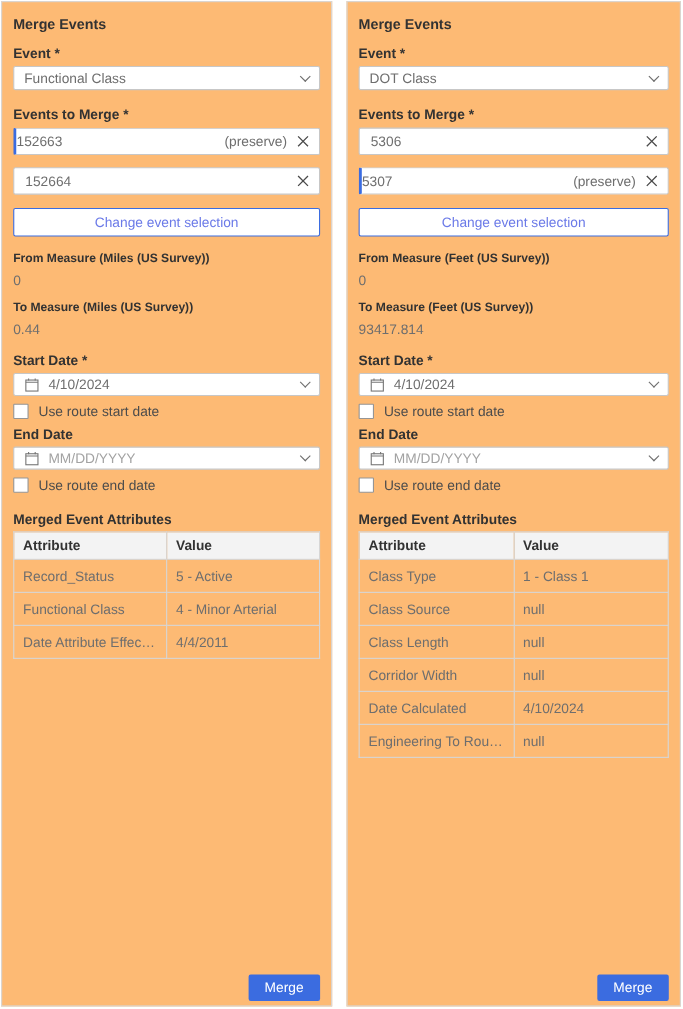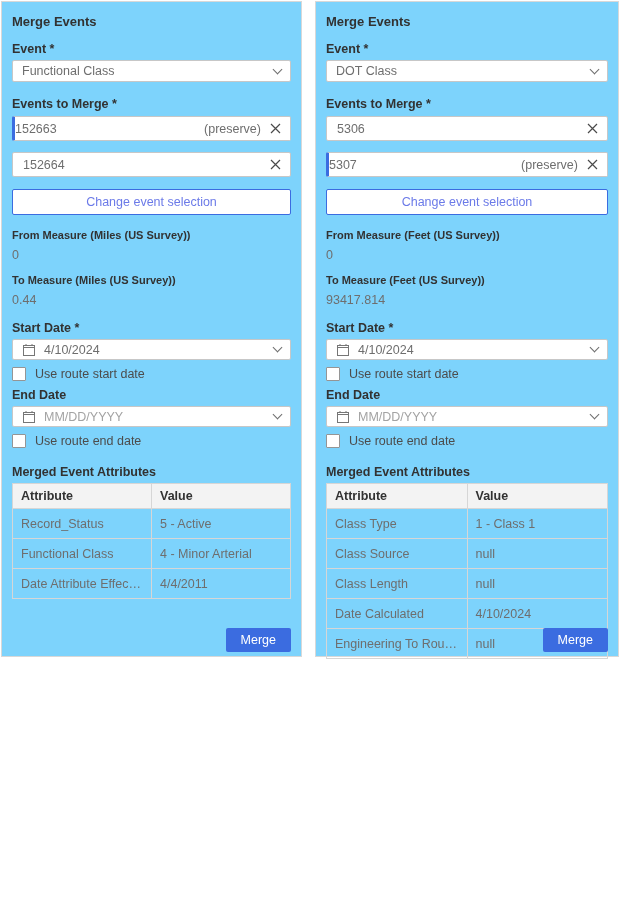--- a/index.html
+++ b/index.html
@@ -11,22 +11,22 @@
     --placeholder_text:#a3a3a3;
     --checkbox_label:#4c4c4c;
     --input_border:#c7c7c7;
     --table_border:#d6d6d6;
     --table_header_bg:#f3f3f3;
   }
   *{box-sizing:border-box;margin:0;padding:0;}
   html,body{width:621px;height:917px;background:#fff;overflow:hidden;
     font-family:"Liberation Sans", sans-serif;}
   .wrap{display:flex;gap:13px;padding:1px;}
-  .panel{position:relative;border:1px solid var(--panel_border);background:#7dd3fc;
-    height:656px;padding:12px 10px;}
+  .panel{position:relative;border:1px solid var(--panel_border);background:#fdba74;
+    height:914px;padding:12px 10px;}
   .panel-left{width:301px;}
   .panel-right{width:304px;}
 
   .panel-title{font-size:13px;line-height:15px;font-weight:700;color:var(--label_text);
     margin-bottom:13px;}
   .lbl{font-size:12.5px;line-height:15px;font-weight:700;color:var(--label_text);}
   .lbl.mb3{margin-bottom:3px;} .lbl.mb4{margin-bottom:4px;}
   .sect-gap{margin-top:15px;}
 
   .select{height:22px;border:1px solid var(--input_border);border-radius:2px;
@@ -279,20 +279,24 @@
         </tr>
         <tr>
           <td>Class Source</td>
           <td>null</td>
         </tr>
         <tr>
           <td>Class Length</td>
           <td>null</td>
         </tr>
         <tr>
+          <td>Corridor Width</td>
+          <td>null</td>
+        </tr>
+        <tr>
           <td>Date Calculated</td>
           <td>4/10/2024</td>
         </tr>
         <tr>
           <td>Engineering To Route ...</td>
           <td>null</td>
         </tr>
       </tbody>
     </table>
 

